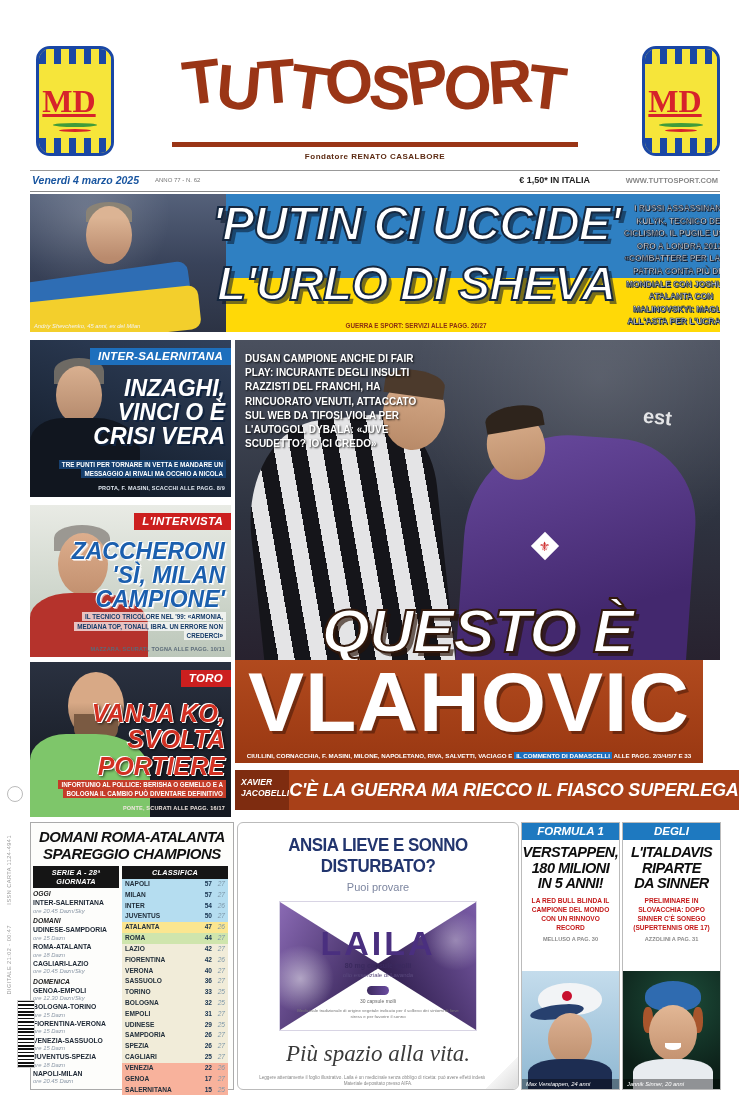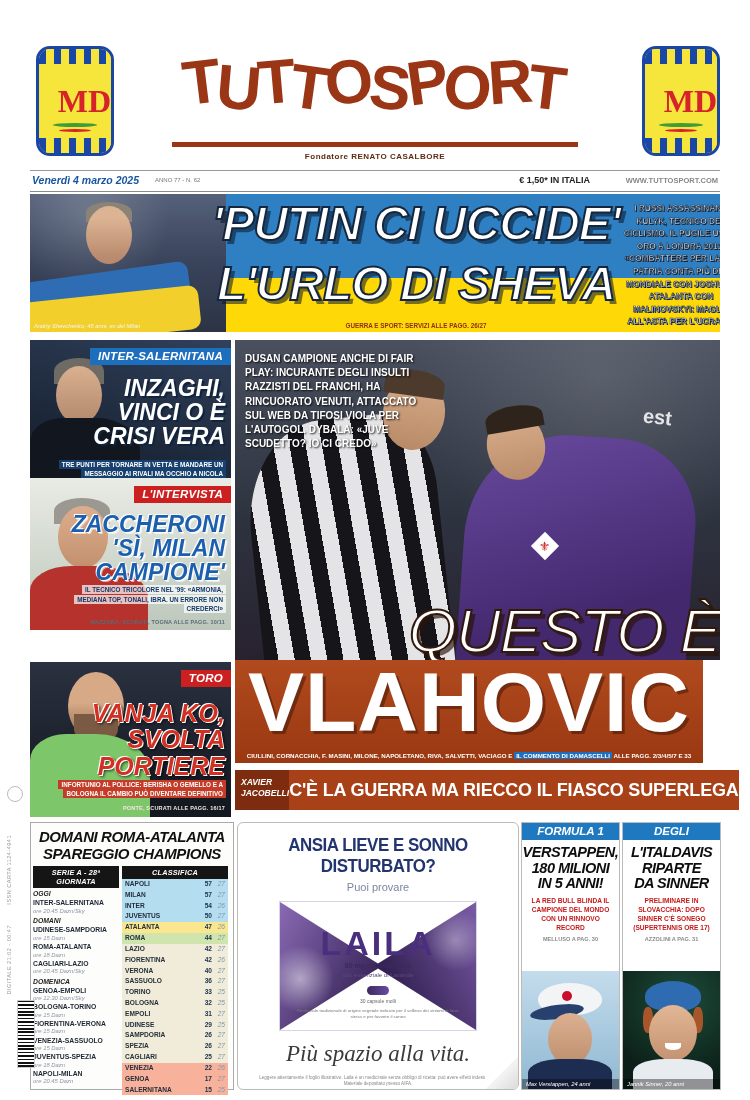--- a/index.html
+++ b/index.html
@@ -4,22 +4,22 @@
 <style>
   html,body{margin:0;padding:0;background:#e8e8e8;}
   .page{position:relative;width:750px;height:1100px;background:#fff;overflow:hidden;
         font-family:"Liberation Sans",sans-serif;margin:0 auto;}
 
   
   .md-logo{position:absolute;width:72px;height:104px;background:#f6e53a;border:3px solid #1a47a5;
            border-radius:14px;overflow:hidden;}
   .md-stripes{position:absolute;left:0;right:0;height:15px;
       background:repeating-linear-gradient(90deg,#1a47a5 0 7px,#f6e53a 7px 15px);}
-  .md-text{position:absolute;left:0;right:0;top:34px;text-align:right;
-      font-family:"Liberation Serif",serif;font-weight:bold;font-size:32px;color:#d6232b;}
+  .md-text{position:absolute;left:0;right:12px;top:34px;text-align:center;
+      font-family:"Liberation Serif",serif;font-weight:bold;font-size:32px;color:#d6232b;text-decoration:underline;}
   .md-swoosh1{position:absolute;left:14px;right:14px;top:74px;height:4px;border-radius:50%;background:#3f9c3a;}
   .md-swoosh2{position:absolute;left:20px;right:20px;top:80px;height:3px;border-radius:50%;background:#d6232b;}
 
   .logo-wrap{position:absolute;left:130px;top:48px;width:490px;height:96px;text-align:center;}
   .logo-letter{display:inline-block;font-weight:900;font-size:62px;color:#9a3516;
       font-family:"Liberation Sans",sans-serif;margin:0 -2px;}
   .logo-bar{position:absolute;left:172px;top:142px;width:406px;height:5px;background:#9a3516;}
   .founder{position:absolute;left:0;right:0;top:152px;text-align:center;font-size:8px;
       font-weight:bold;color:#5c2a12;letter-spacing:.5px;}
 
@@ -96,37 +96,37 @@
       background:linear-gradient(160deg,#6a4ba0 0%,#43286e 70%);transform:rotate(4deg);}
   .mp-right-head{position:absolute;left:252px;top:72px;width:58px;height:68px;border-radius:50%;
       background:linear-gradient(180deg,#d9ae8c,#bb8d6a);transform:rotate(-10deg);}
   .mp-right-hair{position:absolute;left:250px;top:66px;width:58px;height:24px;border-radius:50% 50% 0 0;background:#2e241c;transform:rotate(-10deg);}
   .mp-crest{position:absolute;left:300px;top:196px;width:20px;height:20px;background:#fff;transform:rotate(45deg);
       display:flex;align-items:center;justify-content:center;}
   .mp-crest span{transform:rotate(-45deg);color:#c22;font-size:13px;line-height:1;}
   .mp-sponsor{position:absolute;left:408px;top:66px;color:rgba(255,255,255,.85);font-size:20px;font-weight:bold;transform:rotate(6deg);}
   .kicker{position:absolute;left:10px;top:12px;width:182px;color:#fff;font-size:10px;font-weight:800;
       line-height:1.42;text-transform:uppercase;text-shadow:1px 1px 2px rgba(0,0,0,.9);}
-  .questo{position:absolute;left:0;right:0;bottom:-6px;text-align:right;font-size:62px;font-weight:400;
+  .questo{position:absolute;left:0;right:0;bottom:-6px;text-align:center;font-size:62px;font-weight:700;
       font-style:italic;color:#fff;letter-spacing:-1px;-webkit-text-stroke:2px #32190c;
       text-shadow:4px 4px 0 rgba(40,18,8,.65);white-space:nowrap;}
   .red-band{position:absolute;left:235px;top:660px;width:468px;height:103px;
       background:linear-gradient(180deg,#b14a1e 0%,#9a3812 100%);overflow:hidden;}
   .vlahovic{position:absolute;left:0;right:0;top:-6px;text-align:center;font-size:84px;font-weight:900;
       color:#fff;letter-spacing:1px;text-shadow:3px 3px 0 rgba(60,20,6,.5);white-space:nowrap;}
   .main-byline{position:absolute;left:0;right:0;bottom:4px;text-align:center;font-size:6.2px;
       font-weight:bold;color:#fff;text-transform:uppercase;}
   .byline-hl{background:#1d6fbd;padding:0 2px;}
 
   
   .jacobelli{position:absolute;left:235px;top:770px;width:485px;height:40px;display:flex;}
   .jac-name{width:60px;background:#7e2c10;color:#fff;font-size:8.5px;font-weight:bold;font-style:italic;
       padding:7px 0 0 6px;line-height:1.3;text-transform:uppercase;}
   .jac-photo{width:30px;position:relative;background:linear-gradient(180deg,#9aa098,#6d7268);overflow:hidden;}
-  .jac-bar{flex:1;background:#a84018;color:#fff;font-weight:900;font-size:18px;
+  .jac-bar{flex:1;background:#a84018;color:#fff;font-weight:900;font-style:italic;font-size:18px;
       line-height:40px;text-align:center;letter-spacing:-.2px;white-space:nowrap;}
 
   
   .bl-box{position:absolute;left:30px;top:822px;width:202px;height:266px;border:1px solid #aaa;background:#fdfdfb;}
   .bl-head{margin:6px 2px 2px;text-align:center;font-size:15px;font-weight:900;font-style:italic;
       line-height:1.12;color:#111;letter-spacing:-.4px;}
   .bl-cols{display:flex;margin:3px 2px 0;}
   .fx-col{width:86px;}
   .st-col{width:106px;margin-left:3px;}
   .col-header{background:#151515;color:#fff;font-style:italic;font-weight:bold;font-size:7.3px;
@@ -264,21 +264,21 @@
       <span class="hl-line">INZAGHI,</span>
       <span class="hl-line">VINCI O È</span>
       <span class="hl-line">CRISI VERA</span>
     </div>
     <div class="story-sub" style="bottom:18px;color:#fff;">
       <span class="strip-bg" style="background:#17406f;">TRE PUNTI PER TORNARE IN VETTA E MANDARE UN MESSAGGIO AI RIVALI MA OCCHIO A NICOLA</span>
     </div>
     <div class="story-byline" style="bottom:6px;color:#dfe6ef;">PROTA, F. MASINI, SCACCHI ALLE PAGG. 8/9</div>
   </div>
 
-  <div class="story scene-zac" style="top:478px;height:152px;">
+  <div class="story scene-zac" style="top:505px;height:152px;">
     <div class="zac-hair"></div>
     <div class="zac-face"></div>
     <div class="zac-shirt"></div>
     <div class="badge" style="background:#cc1f1f;">L'INTERVISTA</div>
     <div class="story-headline" style="top:34px;color:#1b5fae;font-size:23px;text-shadow:1px 1px 0 #fff,-1px -1px 0 #fff,2px 2px 0 rgba(255,255,255,.6);">
       <span class="hl-line">ZACCHERONI</span>
       <span class="hl-line">'SÌ, MILAN</span>
       <span class="hl-line">CAMPIONE'</span>
     </div>
     <div class="story-sub" style="bottom:16px;color:#143a68;">

